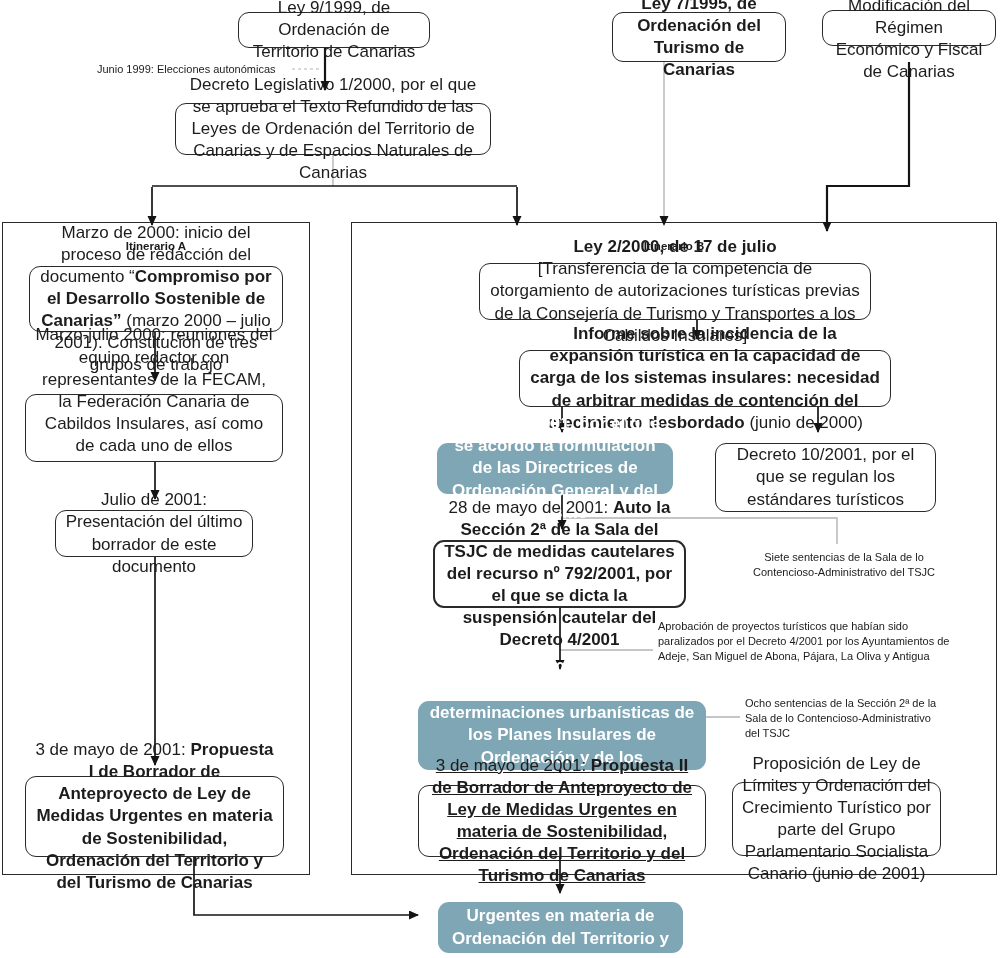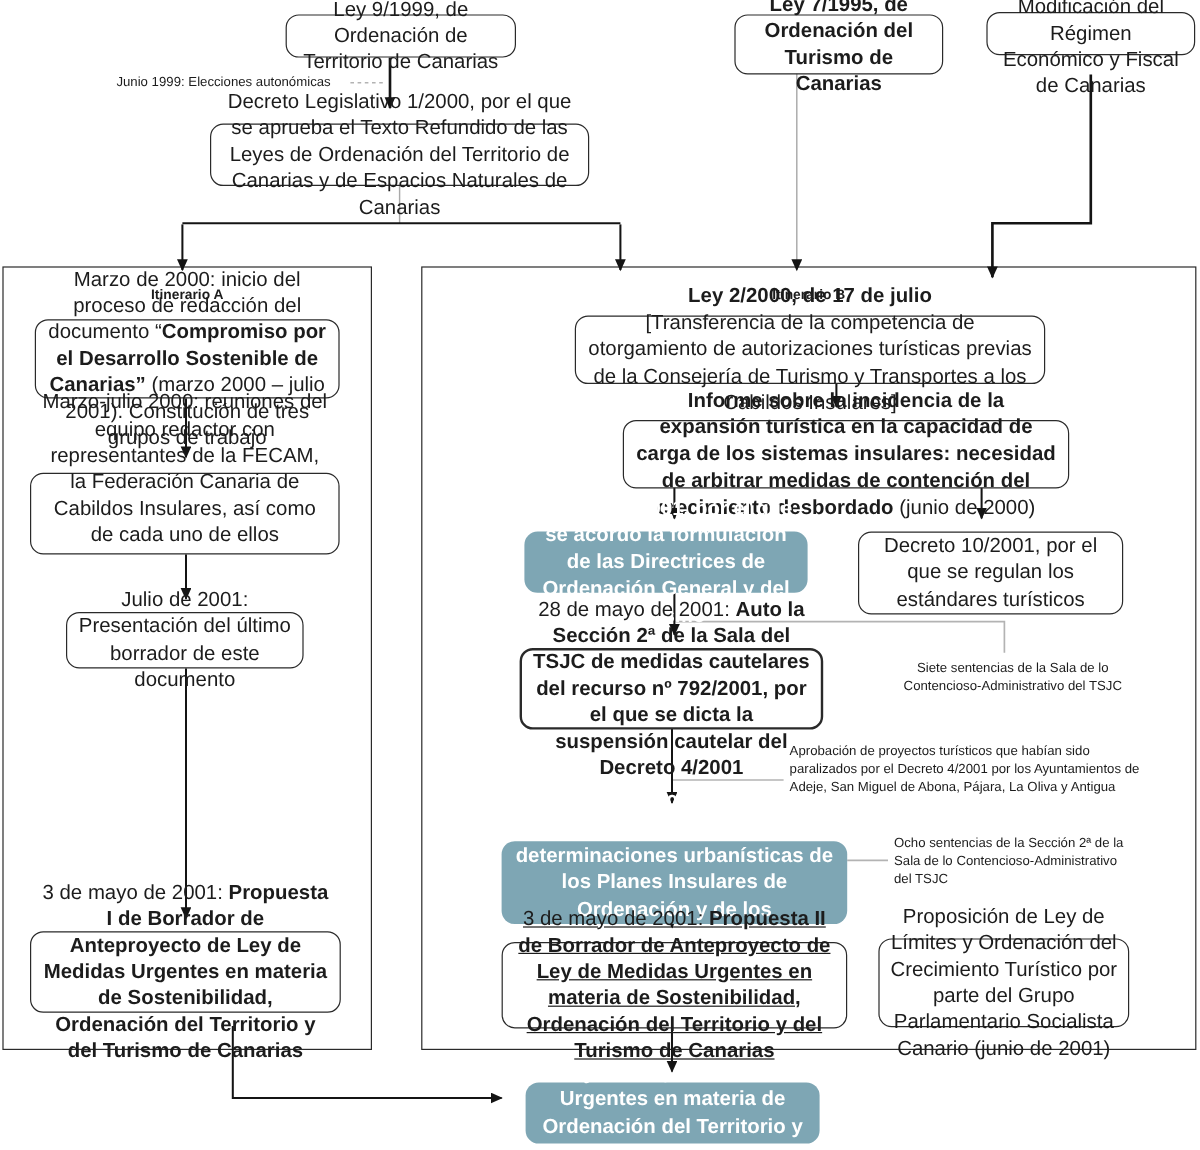--- a/index.html
+++ b/index.html
@@ -84,21 +84,21 @@
   </div>
   <div class="node" style="left:29px;top:266px;width:254px;height:66px;">
     <span><span>Marzo de 2000: inicio del proceso de redacción del documento “</span><span class="b">Compromiso por el Desarrollo Sostenible de Canarias”</span><span> (marzo 2000 – julio 2001). Constitución de tres grupos de trabajo</span></span>
   </div>
   <div class="node" style="left:25px;top:394px;width:258px;height:68px;align-items:flex-end;">
     <span>Marzo-julio 2000: reuniones del equipo redactor con representantes de la FECAM, la Federación Canaria de Cabildos Insulares, así como de cada uno de ellos</span>
   </div>
   <div class="node" style="left:55px;top:510px;width:198px;height:47px;">
     <span>Julio de 2001: Presentación del último borrador de este documento</span>
   </div>
-  <div class="node" style="left:25px;top:776px;width:259px;height:68px;">
+  <div class="node" style="left:25px;top:776px;width:259px;height:81px;">
     <span><span>3 de mayo de 2001: </span><span class="b">Propuesta I de Borrador de Anteproyecto de Ley de Medidas Urgentes en materia de Sostenibilidad, Ordenación del Territorio y del Turismo de Canarias</span></span>
   </div>
 
   <div class="flabel" style="left:351px;top:240px;width:646px;">
     <span>Itinerario B</span>
   </div>
   <div class="node" style="left:479px;top:263px;width:392px;height:57px;">
     <div>
       <div class="b">Ley 2/2000, de 17 de julio</div>
       <div>[Transferencia de la competencia de otorgamiento de autorizaciones turísticas previas de la Consejería de Turismo y Transportes a los Cabildos Insulares]</div>

